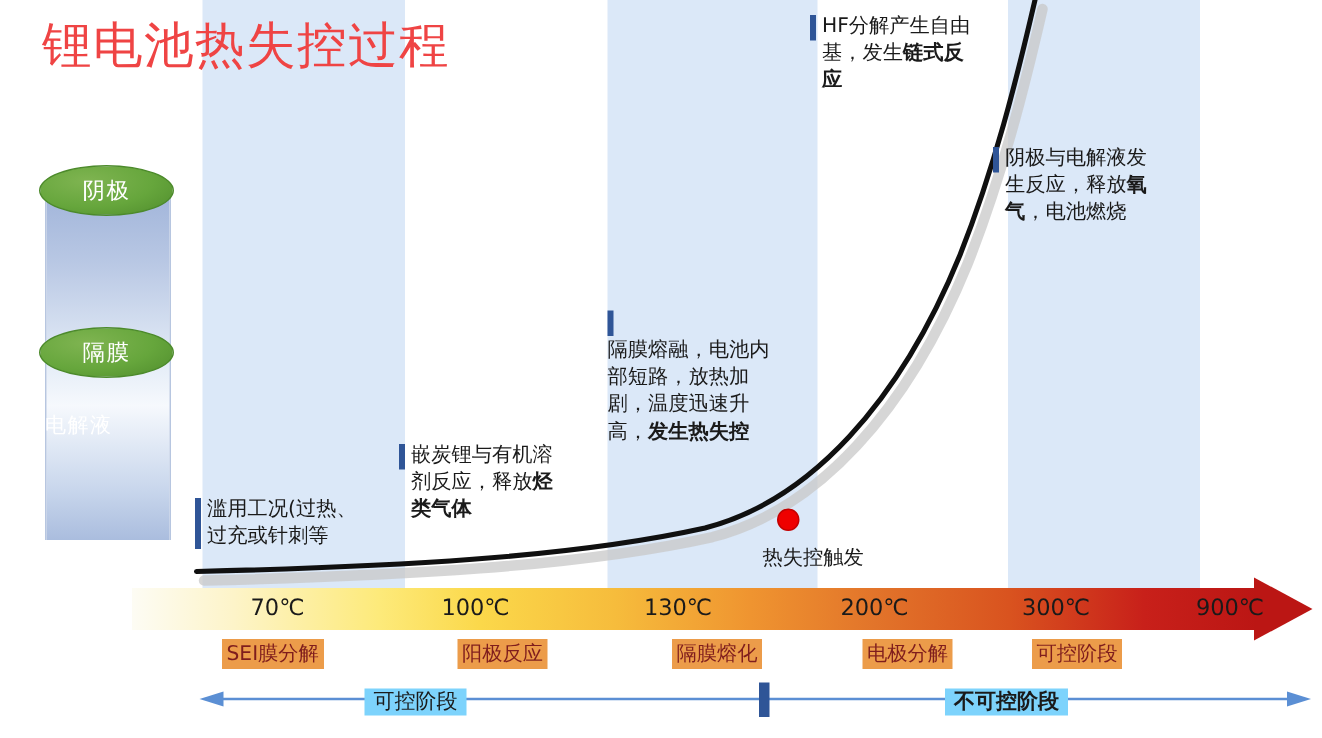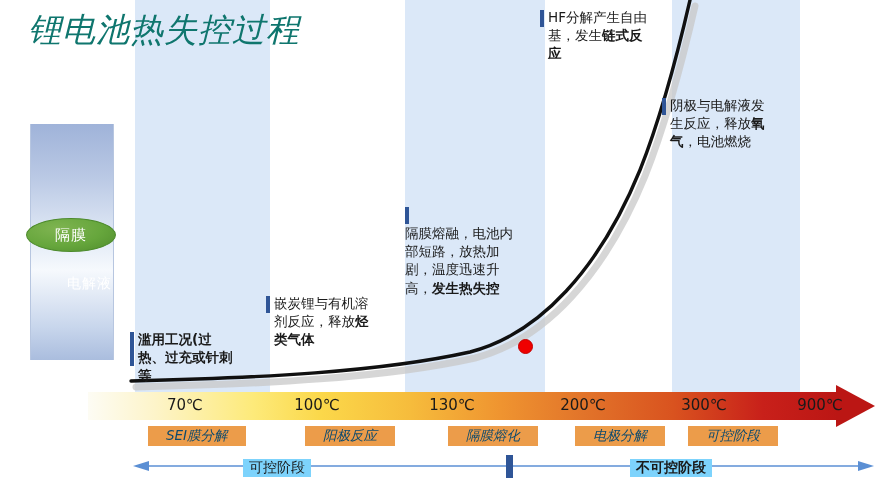--- a/index.html
+++ b/index.html
@@ -11,22 +11,22 @@
     position:relative;
   }
   #stage{position:absolute;left:0;top:0;width:881px;height:492px;overflow:hidden;}
 
   
   .band{position:absolute;top:0;background:#dbe8f8;}
 
   
   #title{
     position:absolute;left:28px;top:8px;
-    font-size:33px;letter-spacing:1px;color:#0f766e;
-    font-weight:400;white-space:nowrap;font-style:italic;
+    font-size:33px;letter-spacing:1px;color:#ef4444;
+    font-weight:400;white-space:nowrap;
   }
 
   
   #battery{position:absolute;left:22px;top:110px;width:98px;height:265px;}
   #cyl-body{
     position:absolute;left:8px;top:14px;width:82px;height:236px;
     background:linear-gradient(to bottom,#9fb3d9 0%,#b9c8e4 22%,#e4ecf7 50%,#f6f9fd 62%,#c8d6ec 86%,#aabdde 100%);
     border-left:1px solid #b7c6e0;border-right:1px solid #b7c6e0;
   }
   .ellipse{
@@ -34,40 +34,40 @@
     background:radial-gradient(ellipse at 35% 30%,#7fb451 0%,#66a63c 55%,#4f8c2c 100%);
     border:1px solid #4c8a2b;border-radius:50%;
     display:flex;align-items:center;justify-content:center;
     color:#ffffff;font-size:15px;letter-spacing:1px;
     box-sizing:border-box;
   }
   #el-top{top:0;}
   #el-mid{top:108px;}
   #el-bot{top:218px;}
   .cyl-text{
-    position:absolute;left:8px;width:82px;text-align:right;
+    position:absolute;left:8px;width:82px;text-align:left;
     color:#ffffff;font-size:14px;letter-spacing:1px;
   }
   #txt-e1{top:165px;}
   #txt-e2{top:280px;}
 
   
   #curve-svg{position:absolute;left:0;top:0;width:881px;height:492px;pointer-events:none;}
 
   
   .callout{position:absolute;display:flex;align-items:flex-start;}
   .cbar{
     flex:0 0 auto;width:4px;background:#2f5597;margin-right:4px;margin-top:2px;
   }
   .ctext{
     font-size:13.5px;line-height:1.35;color:#1a1a1a;letter-spacing:0px;
   }
   .ctext b{font-weight:bold;}
 
-  #cal1{left:130px;top:330px;width:108px;font-weight:bold;}
+  #cal1{left:130px;top:330px;width:108px;}
   #cal2{left:266px;top:294px;width:104px;}
   #cal3{left:405px;top:205px;width:112px;flex-direction:column;}
   #cal4{left:540px;top:8px;width:110px;}
   #cal5{left:662px;top:96px;width:112px;}
 
   
   #trigger-dot{
     position:absolute;left:518px;top:339px;width:13px;height:13px;
     background:#ef0000;border-radius:50%;border:1px solid #c40000;
   }
@@ -98,22 +98,22 @@
     border-left:39px solid #bb1614;
   }
   .tlabel{
     position:absolute;top:396px;font-size:15px;color:#1a1a1a;
     text-align:center;white-space:nowrap;
   }
 
   
   .chip{
     position:absolute;top:426px;
-    background:#ec9c4a;color:#0c4a6e;font-size:13.5px;
-    padding:1px 18px;white-space:nowrap;letter-spacing:0px;font-style:italic;
+    background:#ec9c4a;color:#7f1d1d;font-size:13.5px;
+    padding:1px 3px;white-space:nowrap;letter-spacing:0px;
   }
 
   
   #phase-svg{position:absolute;left:0;top:452px;width:881px;height:40px;}
   .phase-text{
     position:absolute;font-size:14px;color:#1a1a1a;
     background:#7dd3fc;padding:0 6px;white-space:nowrap;
   }
   #phase-left-text{left:243px;top:459px;}
   #phase-right-text{left:630px;top:459px;font-weight:bold;}
@@ -126,20 +126,21 @@
   <div class="band" style="left:135px;width:135px;height:392px;"></div>
   <div class="band" style="left:405px;width:140px;height:392px;"></div>
   <div class="band" style="left:672px;width:128px;height:392px;"></div>
 
   <div id="title">锂电池热失控过程</div>
 
   <div id="battery">
     <div id="cyl-body"></div>
     <div class="cyl-text" id="txt-e1">电解液</div>
     <div class="cyl-text" id="txt-e2">电解液</div>
+    <div class="ellipse" id="el-top">阴极</div>
     <div class="ellipse" id="el-mid">隔膜</div>
   </div>
 
   <svg id="curve-svg" viewBox="0 0 881 492">
     <path d="M131,381 C260,378 380,372 470,352 C540,334 600,268 640,170 C663,112 678,52 690,0" fill="none" stroke="#c8c8c8" stroke-width="7" stroke-linecap="round" opacity="0.75" transform="translate(5,6)"></path>
     <path d="M131,381 C260,378 380,372 470,352 C540,334 600,268 640,170 C663,112 678,52 690,0" fill="none" stroke="#101010" stroke-width="3.4" stroke-linecap="round"></path>
   </svg>
 
   <div class="callout" id="cal1">
     <div class="cbar" style="height:34px;"></div>
@@ -160,20 +161,21 @@
     <div class="cbar" style="height:17px;"></div>
     <div class="ctext">阴极与电解液发生反应，释放<b>氧气</b>，电池燃烧</div>
   </div>
 
   <div class="callout" id="cal4">
     <div class="cbar" style="height:17px;"></div>
     <div class="ctext">HF分解产生自由基，发生<b>链式反应</b></div>
   </div>
 
   <div id="trigger-dot"></div>
+  <div id="trigger-label">热失控触发</div>
 
   <div id="tempbar-wrap">
     <div id="tempbar"></div>
     <div id="tempbar-head"></div>
   </div>
 
   <div class="tlabel" style="left:145px;width:80px;">70℃</div>
   <div class="tlabel" style="left:277px;width:80px;">100℃</div>
   <div class="tlabel" style="left:412px;width:80px;">130℃</div>
   <div class="tlabel" style="left:543px;width:80px;">200℃</div>

